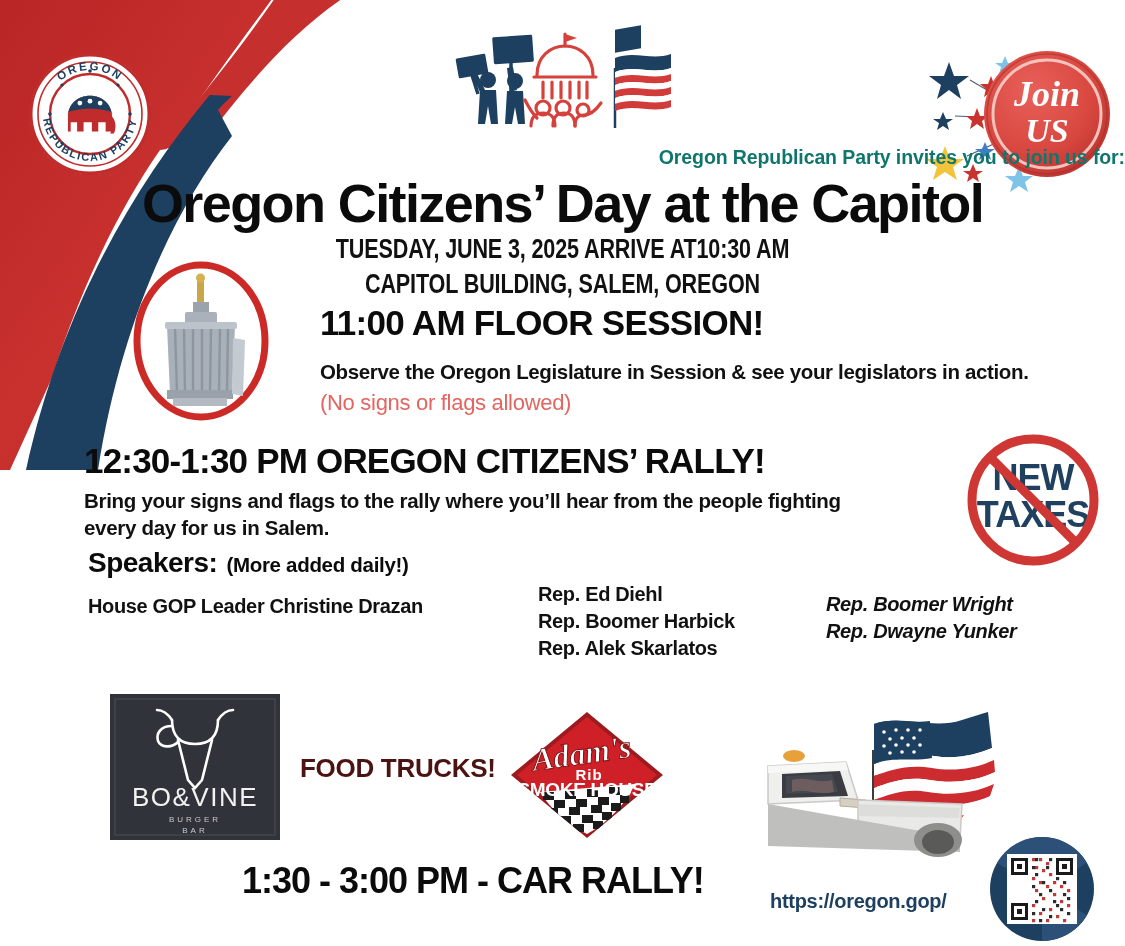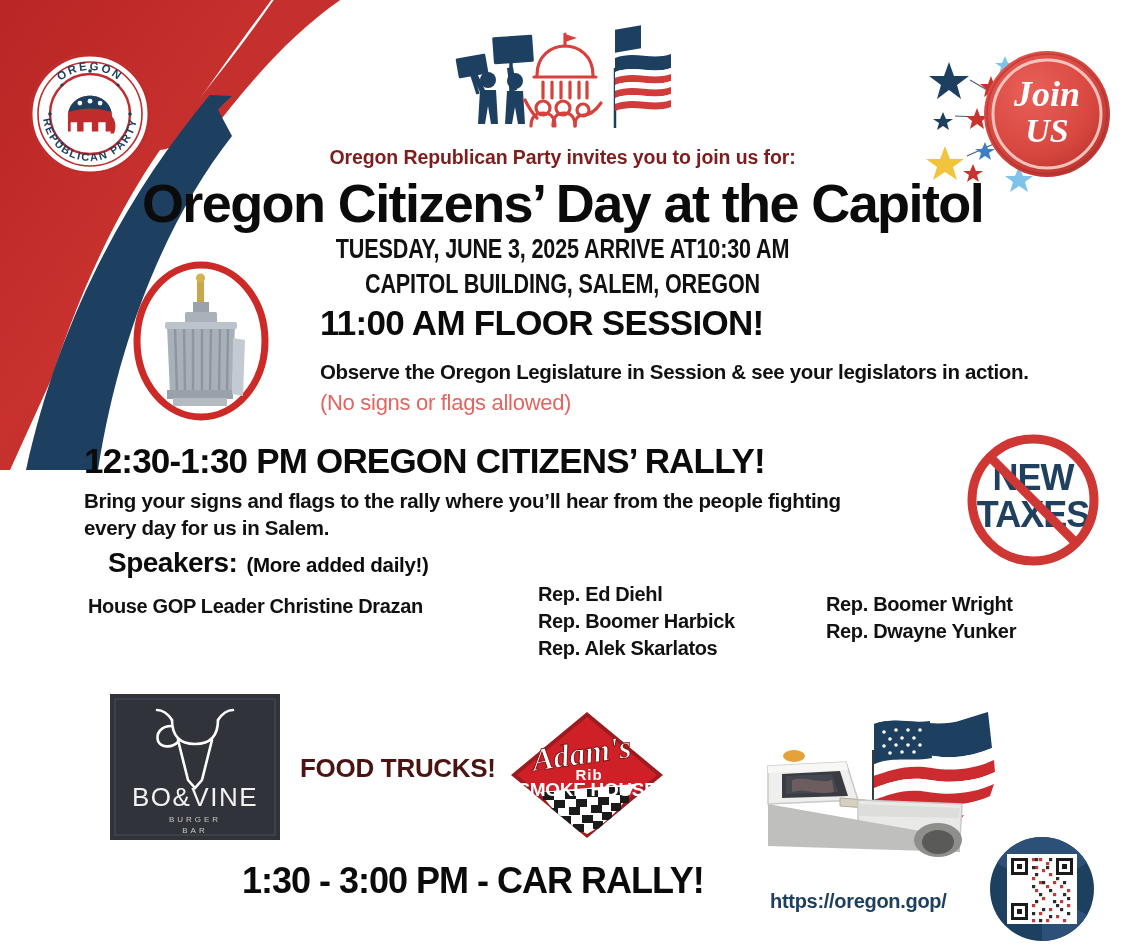--- a/index.html
+++ b/index.html
@@ -18,22 +18,22 @@
   
   .swoosh-wrap{position:absolute;left:0;top:0;width:470px;height:470px;pointer-events:none;}
   
   .gop-seal{position:absolute;left:28px;top:52px;width:124px;height:124px;}
   
   .header-art{position:absolute;left:455px;top:28px;width:220px;height:112px;}
   
   .joinus{position:absolute;left:915px;top:38px;width:200px;height:160px;}
   
   .invite-line{
-    position:absolute;left:0;top:146px;width:1125px;text-align:center;
-    font-size:19.5px;font-weight:bold;color:#7f1d1d;letter-spacing:-0.1px;
+    position:absolute;left:0;top:146px;width:1125px;text-align:right;
+    font-size:19.5px;font-weight:bold;color:#0f766e;letter-spacing:-0.1px;
   }
   .main-title{
     position:absolute;left:0;top:172px;width:1125px;text-align:center;
     font-size:54px;font-weight:bold;color:#0b0b0b;letter-spacing:-1.6px;
     line-height:1.15;
   }
   .datelines{
     position:absolute;left:0;top:232px;width:1125px;text-align:center;
     color:#111;
   }
@@ -66,28 +66,27 @@
     white-space:nowrap;
   }
   .rally-body{
     position:absolute;left:84px;top:487px;width:830px;
     font-size:20.5px;font-weight:bold;color:#111;line-height:1.32;letter-spacing:-0.3px;
   }
   .speakers-head{
     position:absolute;left:88px;top:547px;
     font-size:28px;font-weight:bold;color:#0b0b0b;letter-spacing:-0.5px;
     white-space:nowrap;
-    margin-left:20px;
   }
   .speakers-head .more{font-size:20.5px;margin-left:9px;letter-spacing:-0.3px;}
 
   .spk-col{position:absolute;font-size:20px;font-weight:bold;color:#111;line-height:1.34;letter-spacing:-0.35px;white-space:nowrap;}
   #spk-col-0{left:88px;top:593px;}
   #spk-col-1{left:538px;top:581px;}
-  #spk-col-2{left:826px;top:591px;}
+  #spk-col-2{left:826px;top:591px;font-style:italic;}
 
   
   .no-taxes{position:absolute;left:963px;top:430px;width:140px;height:140px;}
 
   
   .bovine{position:absolute;left:110px;top:694px;width:170px;height:146px;background:#3b82f6;}
   .food-trucks{
     position:absolute;left:300px;top:753px;
     font-size:26px;font-weight:bold;color:#4b1412;letter-spacing:-0.3px;white-space:nowrap;
   }

